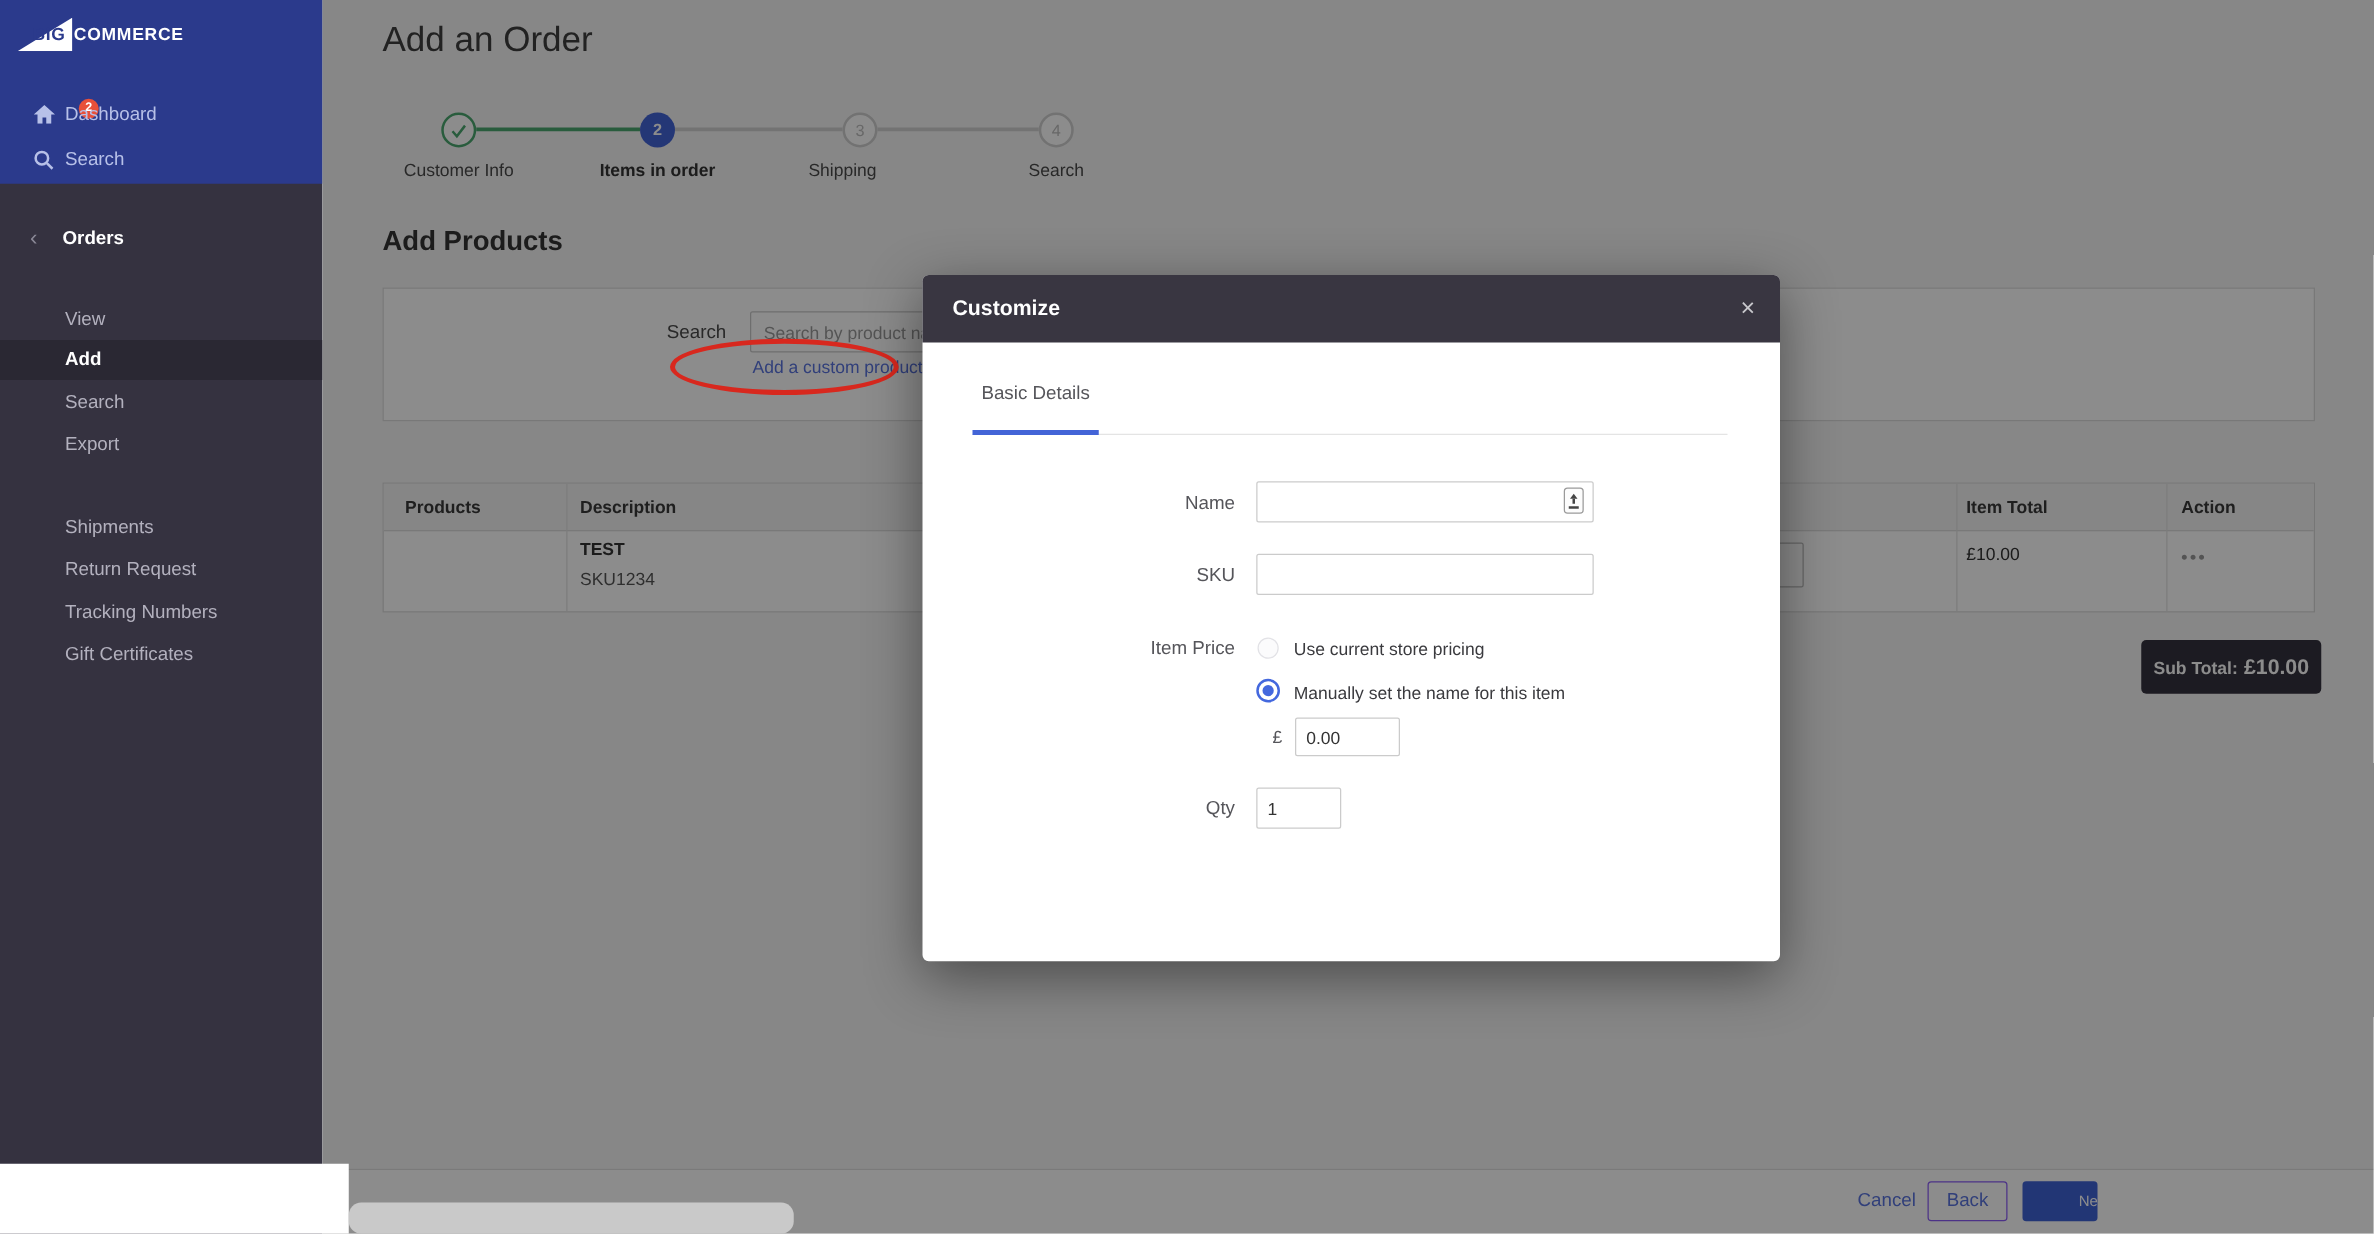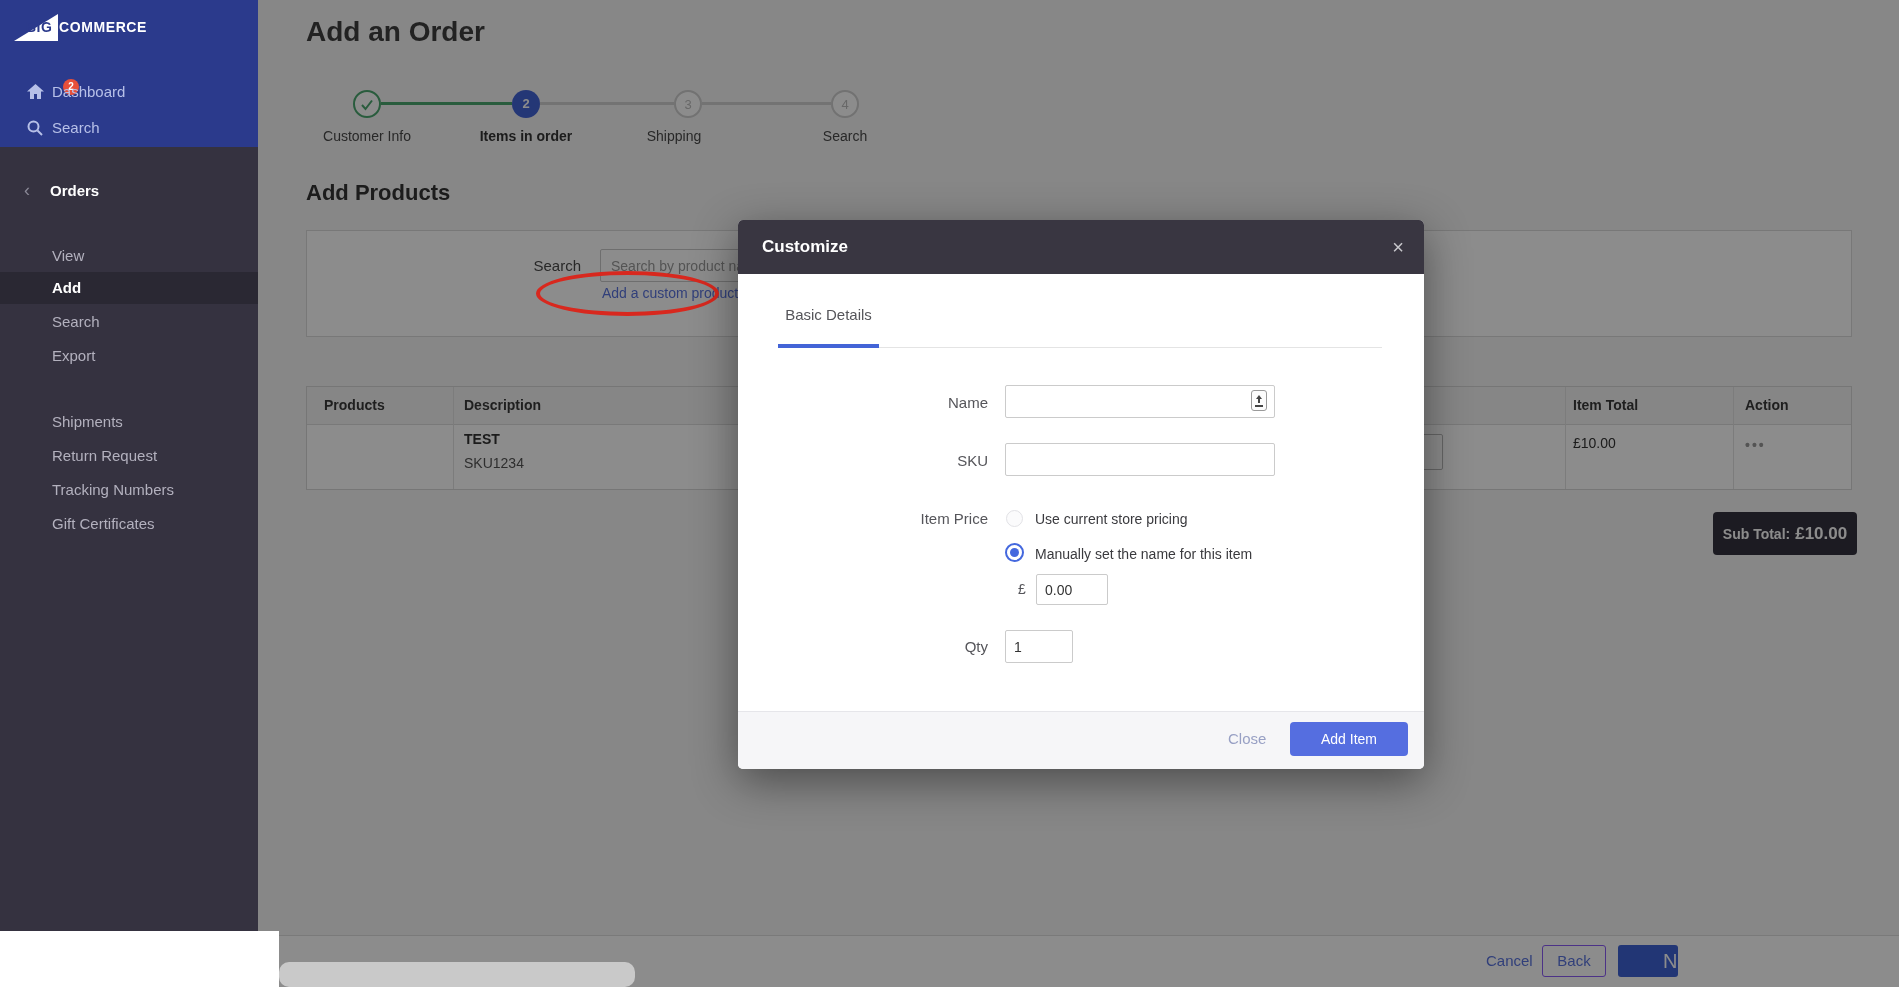--- a/index.html
+++ b/index.html
@@ -26,21 +26,21 @@
   #orders-header { position:absolute; left:0; top:177px; width:258px; height:30px; }
   #orders-header .chev { position:absolute; left:24px; top:3px; font-size:18px; color:#8a8896; }
   #orders-header .sec-title { position:absolute; left:50px; top:5px; font-size:15px;
     font-weight:700; color:#fff; }
   .nav-item { position:absolute; left:0; width:258px; height:32px; font-size:15px;
     color:#B3B1BE; line-height:32px; padding-left:52px; cursor:pointer; }
   .nav-item.active { background:#2A2833; color:#fff; font-weight:600; }
 
   
   #content { position:absolute; left:258px; top:0; width:1641px; height:987px; background:#F6F6F6; }
-  #page-title { position:absolute; left:48px; top:16px; font-size:28px; font-weight:700; color:#3F3F3F; }
+  #page-title { position:absolute; left:48px; top:16px; font-size:28px; font-weight:400; color:#3F3F3F; }
 
   .step-circle { position:absolute; width:28px; height:28px; border-radius:50%; top:90px;
     text-align:center; line-height:26px; font-size:13px; }
   .step-done { border:2px solid #4CA870; background:#fff; }
   .step-active { background:#4364D7; color:#fff; font-weight:700; line-height:28px; }
   .step-up { border:2px solid #CFCFCF; background:#fff; color:#BDBDBD; }
   .step-line { position:absolute; top:102px; height:3px; }
   .line-green { background:#4CA870; }
   .line-gray { background:#D2D2D2; }
   .step-label { position:absolute; top:128px; width:160px; text-align:center; font-size:14px; color:#4A4A4A; }
@@ -73,21 +73,21 @@
   #subtotal .st-label { font-size:14px; font-weight:700; }
   #subtotal .st-value { font-size:17px; font-weight:700; }
 
   #wizard-footer { position:absolute; left:0; bottom:0; width:1641px; height:52px;
     background:#fff; border-top:1px solid #DEDEDE; }
   #cancel-btn { position:absolute; left:1228px; top:16px; font-size:15px; color:#5A74DE; cursor:pointer; }
   #back-btn { position:absolute; left:1284px; top:9px; width:64px; height:32px;
     border:1px solid #8b5cf6; border-radius:3px; background:#fff; color:#5A74DE;
     font-size:15px; text-align:center; line-height:30px; cursor:pointer; }
   #next-btn { position:absolute; left:1360px; top:9px; width:60px; height:32px;
-    border-radius:3px; background:#3F63D6; color:#fff; font-size:20px; text-align:center;
+    border-radius:3px; background:#3F63D6; color:#fff; font-size:12px; text-align:center;
     line-height:32px; cursor:pointer;padding-left:45px; }
 
   
   #dim-overlay { position:absolute; left:258px; top:0; width:1641px; height:987px;
     background:rgba(0,0,0,0.45); z-index:40; }
   #annotation-ellipse { position:absolute; left:536px; top:271px; width:183px; height:45px;
     border:4px solid #D8281E; border-radius:50%; z-index:60; }
 
   #modal { position:absolute; left:738px; top:220px; width:686px; height:549px; z-index:100;
     background:#fff; border-radius:5px; box-shadow:0 12px 45px rgba(0,0,0,0.45); }
@@ -111,21 +111,21 @@
   #autofill-icon .a-stem { width:2px; height:4px; background:#444; margin:0 auto; }
   #autofill-icon .a-base { width:8px; height:2px; background:#444; margin:2px auto 0; }
   #sku-input { left:267px; top:223px; width:270px; height:33px; }
   .radio-off { position:absolute; left:268px; width:17px; height:17px; border-radius:50%;
     border:1px solid #E2E2E6; background:#FBFBFC; }
   .radio-on { position:absolute; left:267px; width:19px; height:19px; border-radius:50%;
     border:2px solid #4468DE; background:#fff; }
   .radio-on .dot { width:9px; height:9px; border-radius:50%; background:#4468DE; margin:3px auto; }
   .radio-label { position:absolute; left:297px; font-size:14px; color:#3A3A3E; }
   #currency-symbol { position:absolute; left:280px; top:361px; font-size:14px; color:#55555A; }
-  #price-input { left:298px; top:354px; width:72px; height:31px; }
+  #price-input { left:298px; top:354px; width:84px; height:31px; }
   #qty-input { left:267px; top:410px; width:68px; height:33px; }
   #modal-footer { position:absolute; left:0; bottom:0; width:100%; height:58px; background:#F6F6F8;
     border-top:1px solid #E6E6EA; border-radius:0 0 5px 5px; }
   #modal-close-btn { position:absolute; left:490px; top:18px; font-size:15px; color:#98A0C4; cursor:pointer; }
   #add-item-btn { position:absolute; left:552px; top:10px; width:118px; height:34px;
     background:#556EE0; border-radius:4px; color:#fff; font-size:14px; text-align:center;
     line-height:34px; cursor:pointer; }
 
   
   #artifact-white { position:absolute; left:0; top:931px; width:279px; height:56px;
@@ -272,22 +272,18 @@
         <div class="dot"></div>
       </div>
     <div class="radio-label" style="top:326px;">Manually set the name for this item</div>
 
     <div id="currency-symbol">£</div>
     <input class="m-input" id="price-input" type="text" value="0.00" style="">
 
     <div class="f-label" style="top:418px;">Qty</div>
     <input class="m-input" id="qty-input" type="text" value="1" style="">
 
-    <div id="modal-footer">
-      <div id="modal-close-btn">Close</div>
-      <div id="add-item-btn">Add Item</div>
-    </div>
   </div>
 
   <div id="artifact-white"></div>
   <div id="hscroll-thumb"></div>
 
 </div>
 
 </body></html>

